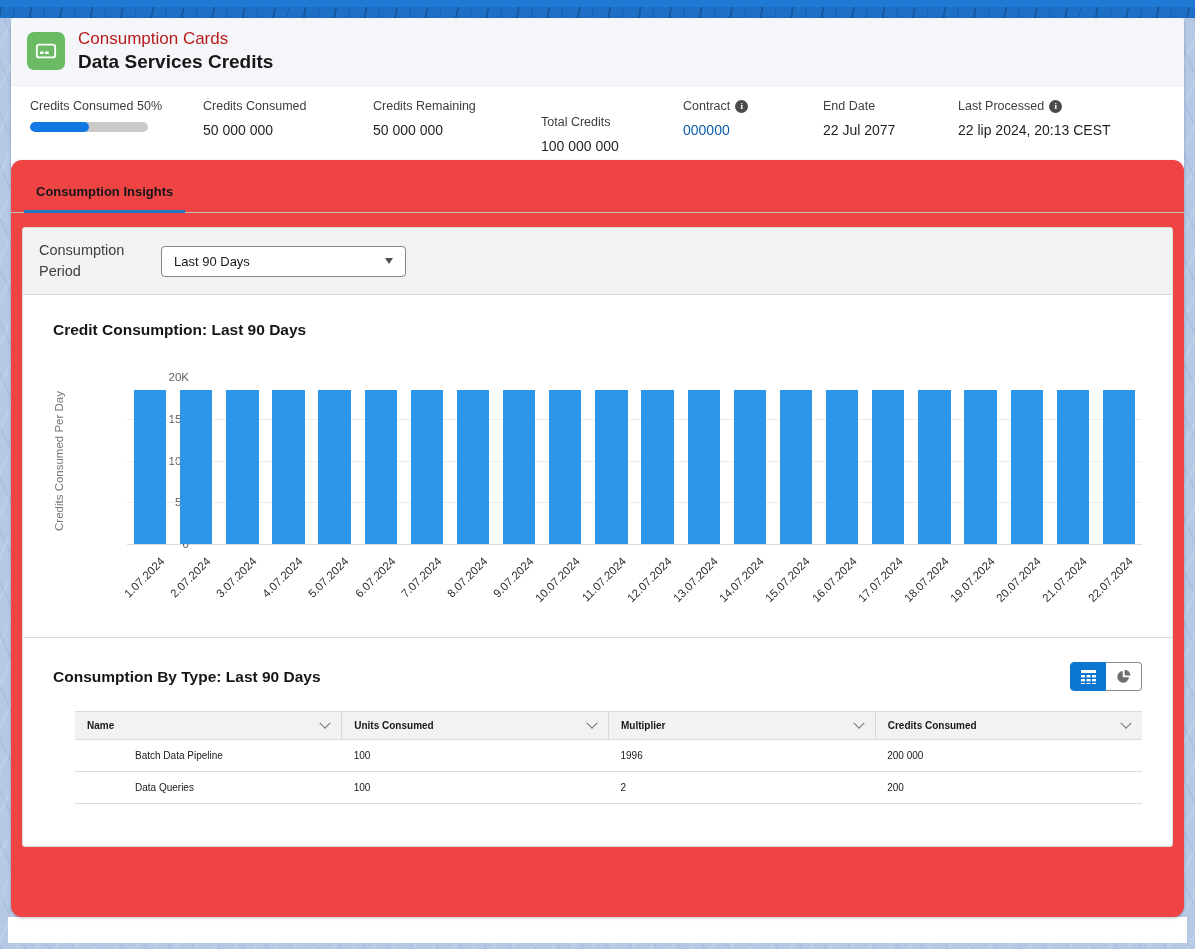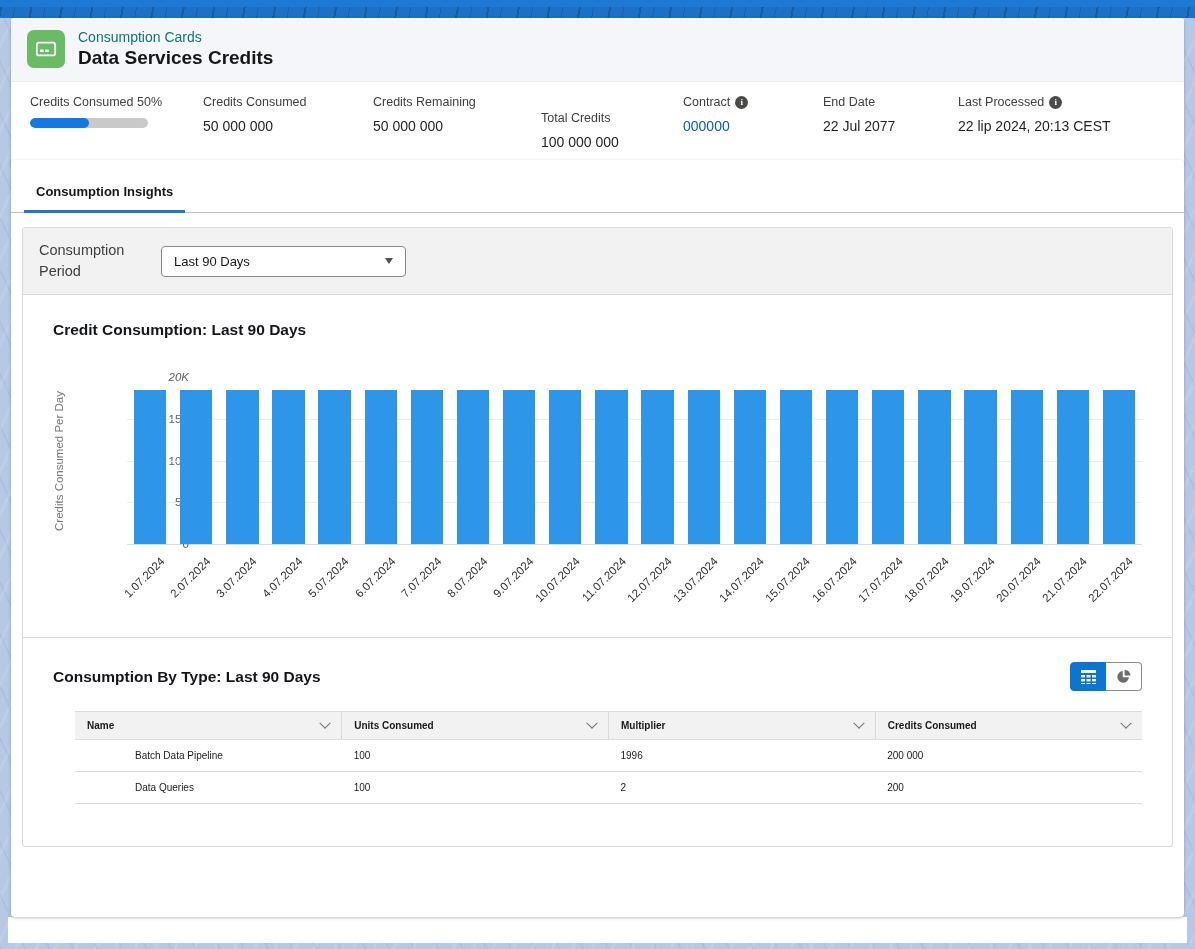--- a/index.html
+++ b/index.html
@@ -21,36 +21,36 @@
   .top-band::after  { content:''; position:absolute; left:0; right:0; top:7px; bottom:0;
     background: repeating-linear-gradient(100deg, rgba(8,38,86,.30) 0 2px, transparent 2px 14px, rgba(8,38,86,.22) 14px 15px, transparent 15px 30px); }
 
   .bottom-strip { position:absolute; left:8px; right:8px; top:917px; height:26px; background:#ffffff; }
 
   
   .header-card { position:absolute; top:18px; left:11px; right:11px; background:#fff;
     border-radius:3px; box-shadow:0 1px 3px rgba(25,45,85,.30); }
   .card-head { display:flex; align-items:center; gap:13px; background:#f4f6f9; padding:11px 16px 12px; border-radius:3px 3px 0 0; }
   .icon-tile { width:38px; height:38px; border-radius:7px; display:flex; align-items:center; justify-content:center; flex:none; }
-  .head-text .crumb { font-size:14px; color:#0f766e; cursor:pointer; }
+  .head-text .crumb { font-size:17px; color:#b91c1c; cursor:pointer; }
   .head-text .title { font-size:19px; font-weight:bold; color:#161616; margin-top:2px; }
 
   .stats-row { display:flex; background:#fff; border-top:1px solid #ececec; padding:13px 0 16px; border-radius:0 0 3px 3px; }
   .stat { flex:none; }
   .stat .s-label { font-size:12.5px; color:#3e3e3c; display:flex; align-items:center; gap:5px; white-space:nowrap; }
   .stat .s-value { font-size:14px; color:#1f1f1f; margin-top:9px; white-space:nowrap; }
   .stat .s-value.link { color:#0b5cab; cursor:pointer; }
   .progress-track { width:118px; height:10px; background:#c9c9c9; border-radius:6px; margin-top:9px; overflow:hidden; }
   .progress-fill { height:100%; background:#1178e4; border-radius:6px; }
   .info-dot { width:13px; height:13px; border-radius:50%; background:#4a4a48; color:#fff; font-size:9px; font-weight:bold;
     display:inline-flex; align-items:center; justify-content:center; font-family:"Liberation Serif", serif; cursor:pointer; }
 
   
-  .main-card { position:absolute; top:160px; left:11px; right:11px; height:757px; background:#ffffff;
-    border-radius:4px; box-shadow:0 1px 3px rgba(25,45,85,.30); }
+  .main-card { position:absolute; top:160px; left:11px; right:11px; height:757px; background:#ef4444;
+    border-radius:11px; box-shadow:0 1px 3px rgba(25,45,85,.30); }
   .tab-row { padding:22px 13px 0; border-bottom:1px solid #c3c3c3; }
   .tab { display:inline-block; padding:0 12px 11px; font-size:13px; font-weight:bold; color:#14161a;
     border-bottom:3px solid #2079c2; margin-bottom:-1px; cursor:pointer; }
 
   .content { margin:14px 11px 0; }
   .panel { border:1px solid #d9d9d9; border-radius:3px; background:#fff; }
 
   .period-bar { background:#f2f2f2; border-bottom:1px solid #d9d9d9; border-radius:3px 3px 0 0;
     display:flex; align-items:center; gap:36px; padding:12px 16px; min-height:65px; }
   .period-label { width:86px; font-size:14.5px; color:#3e3e3c; line-height:1.45; overflow-wrap:anywhere; }
@@ -167,21 +167,21 @@
           <span>Last 90 Days</span>
           <span class="caret"></span>
         </div>
       </div>
 
       <div class="chart-section">
         <div class="section-title">Credit Consumption: Last 90 Days</div>
         <div class="chart">
           <div class="ylab">Credits Consumed Per Day</div>
           <div class="plot">
-              <span class="ytick" style="top: 0%; font-style: italic;">20K</span>
+              <span class="ytick" style="top: 0%;">20K</span>
               <span class="ytick" style="top: 25%;">15K</span>
               <div class="gridline" style="top: 25%;"></div>
               <span class="ytick" style="top: 50%;">10K</span>
               <div class="gridline" style="top: 50%;"></div>
               <span class="ytick" style="top: 75%;">5K</span>
               <div class="gridline" style="top: 75%;"></div>
               <span class="ytick" style="top: 100%;">0</span>
               <div class="slot">
                 <div class="bar" style="height: 92.5%; background: rgb(45, 150, 232);"></div>
               </div>

